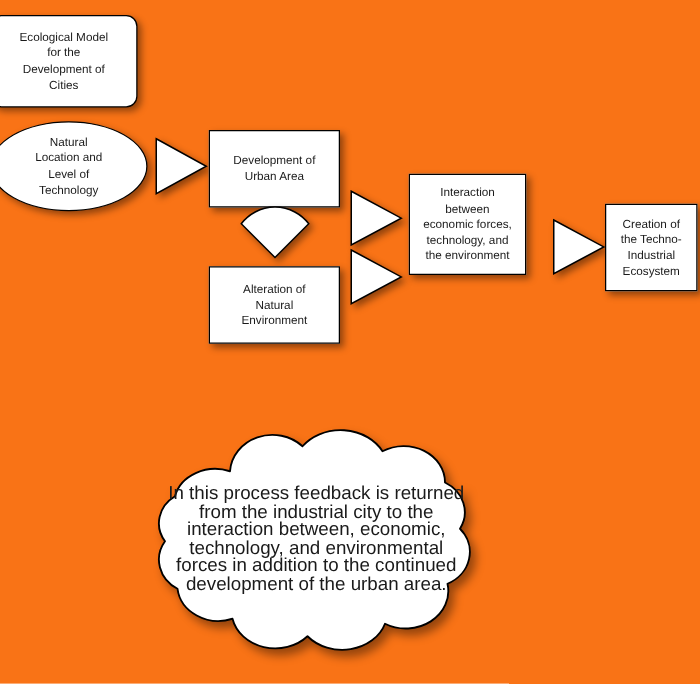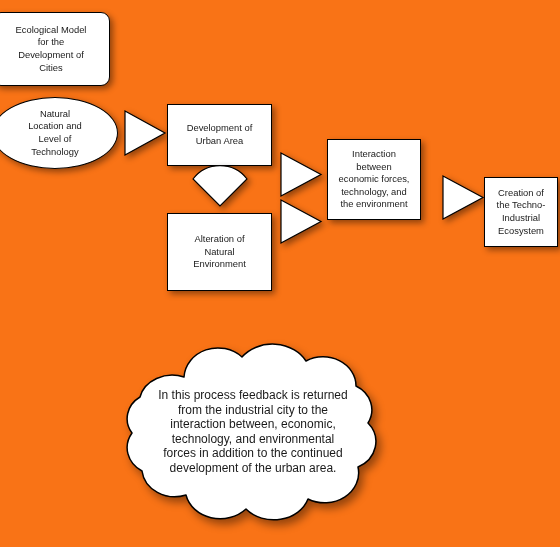--- a/index.html
+++ b/index.html
@@ -74,21 +74,21 @@
     fill: #ffffff;
     stroke: #000000;
     stroke-width: 1.5;
     stroke-linejoin: round;
   }
   .cloud-text {
     position: absolute;
     left: 0; right: 0;
     text-align: center;
     color: #1a1a1a;
-    font-size: 12px;
+    font-size: 15px;
     line-height: 14.6px;
     white-space: pre-line;
   }
 </style>
 </head>
 <body>
 
 <div id="canvas">
 
   <div class="node rounded" style="left:-8px; top:12px; width:118px; height:74px;">
@@ -115,21 +115,21 @@
     <span>Development of
 Urban Area</span>
   </div>
 
   <div class="shape" style="left:191px; top:170px; width:58px; height:38px;">
     <svg width="58" height="38" viewBox="0 0 58 38">
       <path d="M 2,9 A 34 34 0 0 1 56,9 L 29,36 Z"></path>
     </svg>
   </div>
 
-  <div class="node" style="left:167px; top:213px; width:105px; height:78px;">
+  <div class="node" style="left:167px; top:213px; width:105px; height:62px;">
     <span>Alteration of
 Natural
 Environment</span>
   </div>
 
   <div class="shape" style="left:280px; top:152px; width:42px; height:45px;">
     <svg width="42" height="45" viewBox="0 0 42 45">
       <polygon points="1,1 41,22.5 1,44"></polygon>
     </svg>
   </div>
@@ -147,21 +147,21 @@
 technology, and
 the environment</span>
   </div>
 
   <div class="shape" style="left:442px; top:175px; width:42px; height:45px;">
     <svg width="42" height="45" viewBox="0 0 42 45">
       <polygon points="1,1 41,22.5 1,44"></polygon>
     </svg>
   </div>
 
-  <div class="node" style="left:484px; top:163px; width:74px; height:70px;margin-top:14px;">
+  <div class="node" style="left:484px; top:163px; width:74px; height:70px;">
     <span>Creation of
 the Techno-
 Industrial
 Ecosystem</span>
   </div>
 
   <div class="cloud-wrap" style="left:110px; top:341px; width:286px; height:192px;">
     <svg width="286" height="192" viewBox="0 0 286 192">
       <path d="
         M 74,36

